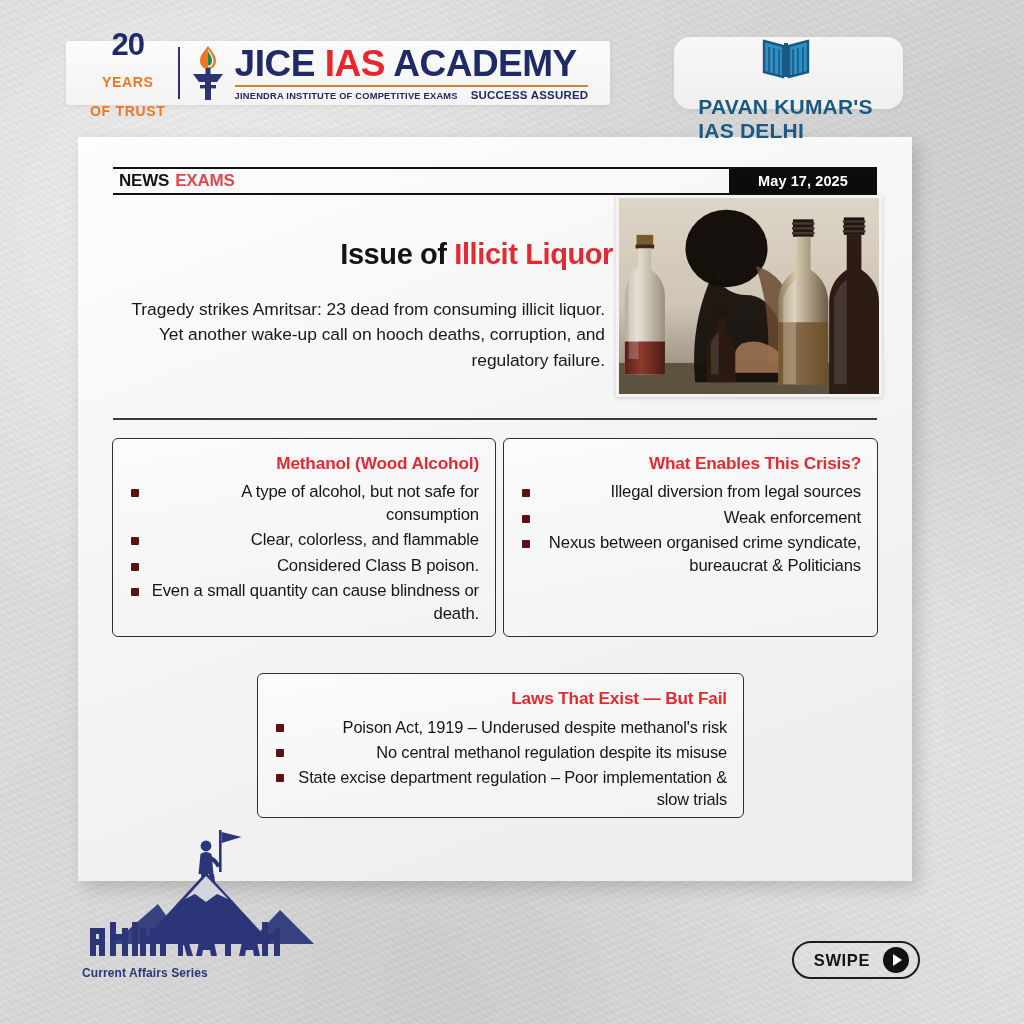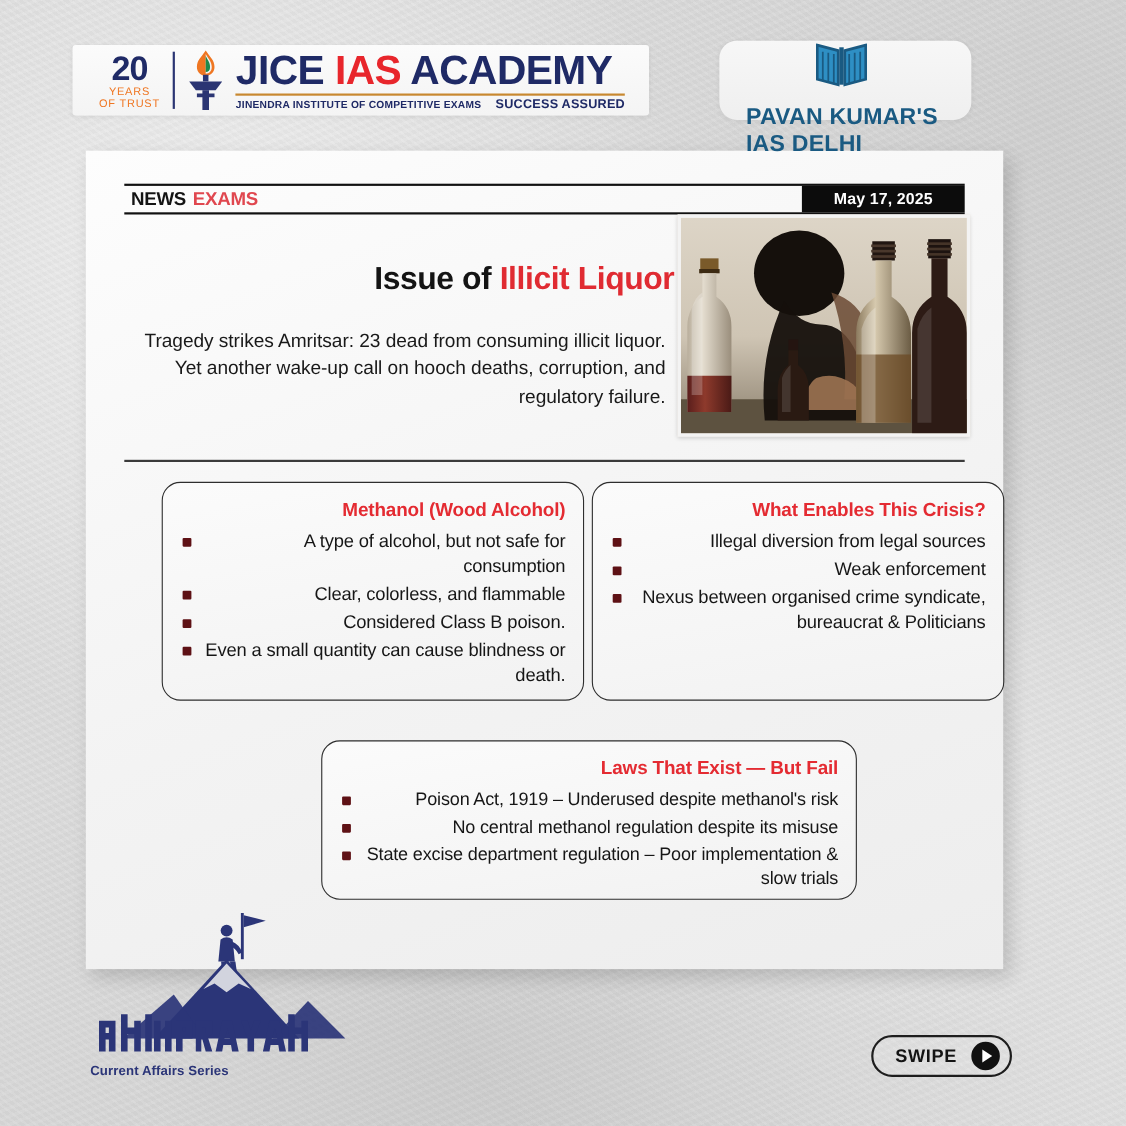--- a/index.html
+++ b/index.html
@@ -55,21 +55,21 @@
     border-radius: 3px;
     box-shadow: 0 1px 5px rgba(0,0,0,0.07);
   }
 
   .years-block {
     display: flex; flex-direction: column; align-items: center;
     justify-content: center; line-height: 1; padding-right: 10px;
   }
   .years-num { font-size: 31px; font-weight: 800; color: #1f2a66; letter-spacing: -1px; }
   .years-sub1, .years-sub2 {
-    font-size: 10px; font-weight: 400; color: #ef7622; letter-spacing: .7px; margin-top: 1px;
+    font-size: 14px; font-weight: 700; color: #ef7622; letter-spacing: .7px; margin-top: 15px;
   }
   .years-divider { width: 2px; height: 52px; background: #2b3573; margin: 0 9px 0 2px; }
 
   .torch { width: 38px; height: 58px; position: relative; margin-right: 8px; }
   .torch svg { display:block; }
 
   .jice-block { display: flex; flex-direction: column; justify-content: center; }
   .jice-title {
     font-size: 37px; font-weight: 800; letter-spacing: -.5px; line-height: 1.02;
     white-space: nowrap;
@@ -150,24 +150,23 @@
 
   .divider {
     position: absolute; left: 35px; top: 281px; width: 764px; height: 2px;
     background: #3b3b3b;
   }
 
   
   .info-card {
     position: absolute;
     border: 1.6px solid #2e2e2e;
-    border-radius: 17px;
+    border-radius: 6px;
     background: linear-gradient(170deg,#fbfbfb 0%, #f2f2f2 100%);
     padding: 14px 16px 12px 14px;
-    margin-left: 35px;
   }
   #card-methanol { left: 34px;  top: 301px; width: 384px; height: 199px; }
   #card-enables  { left: 425px; top: 301px; width: 375px; height: 199px; }
   #card-laws     { left: 179px; top: 536px; width: 487px; height: 145px; }
 
   .card-title {
     color: #e42b32; font-size: 17.2px; font-weight: 800;
     letter-spacing: -.15px; margin-bottom: 7px;
   }
   .bullets { list-style: none; }

